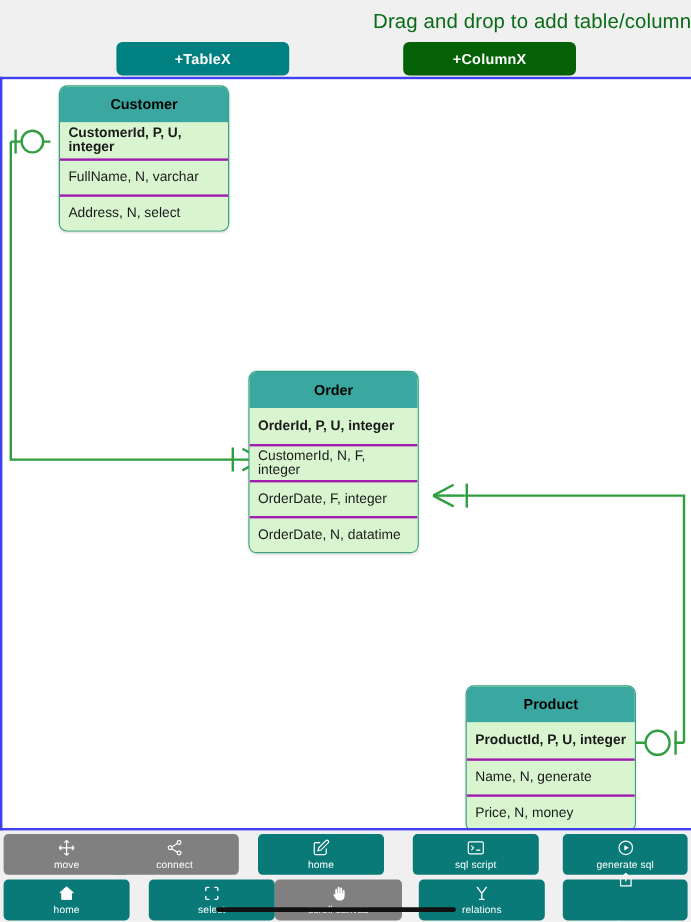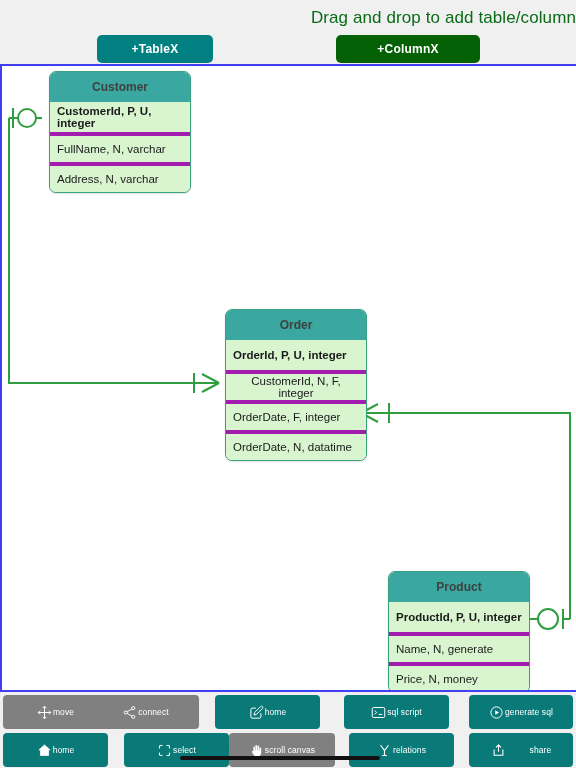--- a/index.html
+++ b/index.html
@@ -18,59 +18,59 @@
     position: absolute; left: 0; top: 8px; width: 576px;
     text-align: right; color: #0a6b17; font-size: 17px; letter-spacing: .1px;
   }
   .hbtn {
     position: absolute; top: 35px; height: 28px;
     border: none; border-radius: 5px; color: #ffffff;
     font-size: 12px; font-weight: bold; letter-spacing: .2px;
     display: flex; align-items: center; justify-content: center;
     cursor: pointer; font-family: "Liberation Sans", sans-serif;
   }
-  #btn-table { left: 97px; width: 116px; background: #008080; }
+  #btn-table { left: 97px; width: 144px; background: #008080; }
   #btn-column { left: 336px; width: 144px; background: #056105; }
 
   
   .canvas {
     position: absolute; left: 0; top: 64px; width: 576px; height: 628px;
     background: #ffffff; border: 2px solid #4040f0; border-right: none;
     overflow: hidden;
   }
   .conn-layer { position: absolute; left: 0; top: 0; width: 576px; height: 628px; }
 
   
   .table-box {
     position: absolute; width: 142px;
     border: 1px solid #3aa17e; border-radius: 7px;
     background: #d8f5d0; overflow: hidden;
     box-shadow: 0 1px 2px rgba(0,0,0,.12);
   }
   .table-box.w-order { width: 142px; }
   .tbl-head {
-    height: 30px; background: #3aa8a0; color: #404040;
+    height: 30px; background: #3aa8a0; color: #000000;
     font-size: 12px; font-weight: bold;
     display: flex; align-items: center; justify-content: center;
   }
   .tbl-row {
     height: 30px; padding: 0 7px; color: #1a1a1a; font-size: 11.5px;
     display: flex; align-items: center;
-    background: #d8f5d0; border-top: 4px solid #a21caf;
+    background: #d8f5d0; border-top: 2px solid #a21caf;
   }
   .tbl-row.pk { font-weight: bold; border-top: none; }
 
   
   .toolbar { position: absolute; left: 0; width: 576px; height: 36px; background: #f0f0f0; }
   #toolbar-1 { top: 694px; }
   #toolbar-2 { top: 732px; }
   .tbtn {
     position: absolute; top: 1px; height: 34px; border: none; border-radius: 4px;
     color: #ffffff; cursor: pointer; font-family: "Liberation Sans", sans-serif;
-    display: flex; flex-direction: row; align-items: center; justify-content: center;
+    display: flex; flex-direction: column; align-items: center; justify-content: center;
     gap: 1px; padding: 16px;
   }
   .tbtn .ic { height: 15px; display: flex; align-items: center; justify-content: center; }
   .tbtn .lb { font-size: 8.5px; line-height: 10px; letter-spacing: .1px; }
   .teal { background: #0a7a78; }
   .grey { background: #808080; }
   .scrollbar-ind {
     position: absolute; left: 180px; top: 756px; width: 200px; height: 4px;
     background: #111111; border-radius: 2px;
   }
@@ -110,24 +110,24 @@
         <circle cx="546" cy="553" r="10" fill="#ffffff"></circle>
         <path d="M 536 553 L 528 553"></path>
         <path d="M 561 543 L 561 563"></path>
       </g>
     </svg>
 
     <div class="table-box" style="left:47px; top:5px;">
       <div class="tbl-head">Customer</div>
       <div class="tbl-row pk">CustomerId, P, U, integer</div>
       <div class="tbl-row">FullName, N, varchar</div>
-      <div class="tbl-row">Address, N, varchar</div>
+      <div class="tbl-row">Address, N, select</div>
     </div>
 
-    <div class="table-box w-order" style="left:223px; top:243px;text-align:center;">
+    <div class="table-box w-order" style="left:205px; top:243px;">
       <div class="tbl-head">Order</div>
       <div class="tbl-row pk">OrderId, P, U, integer</div>
       <div class="tbl-row">CustomerId, N, F, integer</div>
       <div class="tbl-row">OrderDate, F, integer</div>
       <div class="tbl-row">OrderDate, N, datatime</div>
     </div>
 
     <div class="table-box" style="left:386px; top:505px;">
       <div class="tbl-head">Product</div>
       <div class="tbl-row pk">ProductId, P, U, integer</div>

